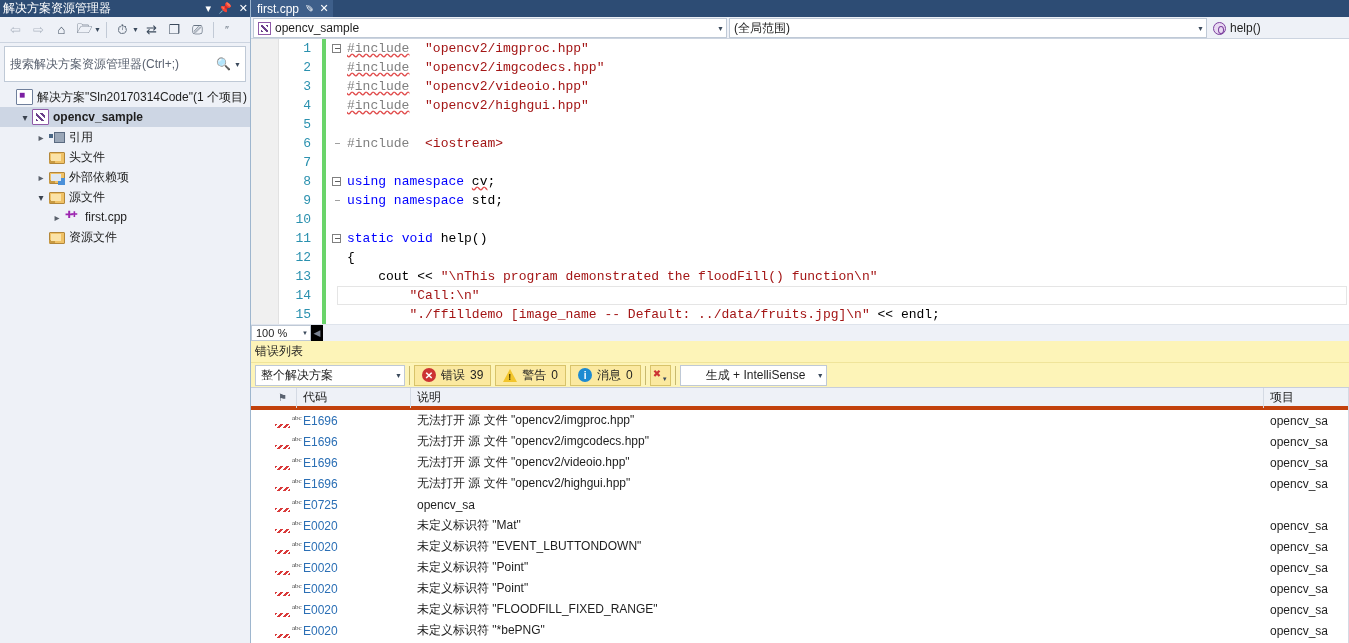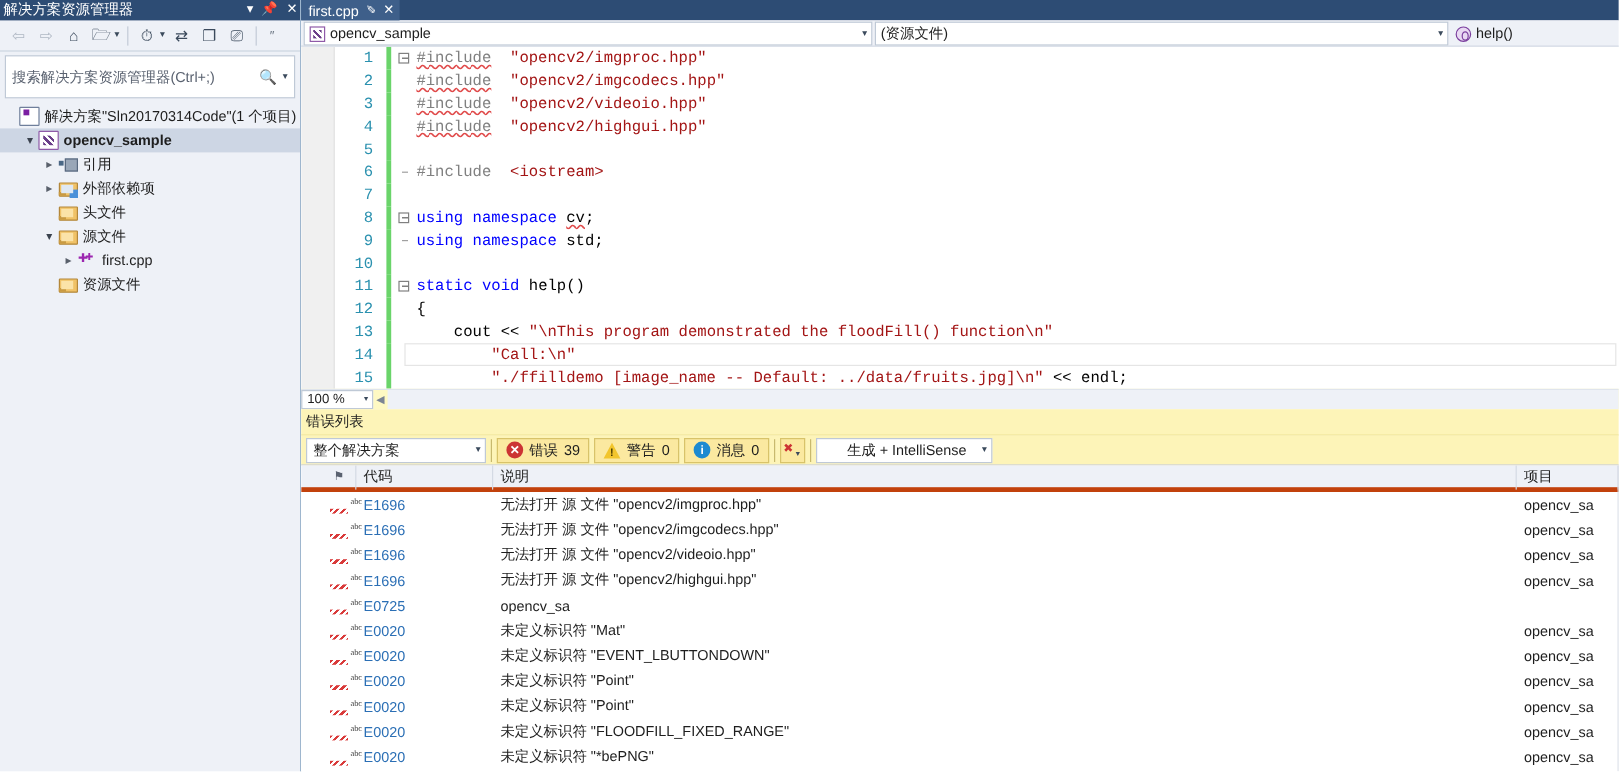--- a/index.html
+++ b/index.html
@@ -164,21 +164,21 @@
   }
   .kw  { color: #0000ff; }
   .pp  { color: #808080; }
   .str { color: #a31515; }
   .sq  { text-decoration: underline wavy #e04a4a; text-decoration-skip-ink: none; }
   .id  { color: #000000; }
 
   
   #code-statusbar {
     position:absolute; left:0; top:324px; width:1098px; height:17px;
-    background:#fef9c3; display:flex; align-items:center; border-top:1px solid #dfe4ec;
+    background:#000000; display:flex; align-items:center; border-top:1px solid #dfe4ec;
   }
   .zoombox { width: 60px; height:16px; background:#ffffff; border:1px solid #bfc9d6; display:flex;
       align-items:center; padding:0 2px 0 4px; font-size:11px; }
   .zoombox .cval{flex:1;}
   .zoombox .ccaret{font-size:6px;color:#3b4a5c;}
   .hscroll-left { width:12px; height:16px; display:flex;align-items:center;justify-content:center;
       color:#7b8494; font-size:9px; }
   .hscroll-track { flex:1; height:16px; background:#eef1f7; }
 
   
@@ -294,35 +294,35 @@
           <span class="tw expanded"></span>
           <span class="ico ico-proj"></span>
           <span class="tlabel bold">opencv_sample</span>
         </div>
         <div class="tree-row" style="padding-left: 34px;">
           <span class="tw collapsed"></span>
           <span class="ico ico-ref"></span>
           <span class="tlabel">引用</span>
         </div>
         <div class="tree-row" style="padding-left: 34px;">
+          <span class="tw "></span>
+          <span class="ico ico-fold">
+            <span class="ftab"></span>
+          </span>
+          <span class="tlabel">头文件</span>
+        </div>
+        <div class="tree-row" style="padding-left: 34px;">
           <span class="tw collapsed"></span>
           <span class="ico ico-fold ext">
             <span class="badge"></span>
             <span class="ftab"></span>
           </span>
           <span class="tlabel">外部依赖项</span>
         </div>
         <div class="tree-row" style="padding-left: 34px;">
-          <span class="tw "></span>
-          <span class="ico ico-fold">
-            <span class="ftab"></span>
-          </span>
-          <span class="tlabel">头文件</span>
-        </div>
-        <div class="tree-row" style="padding-left: 34px;">
           <span class="tw expanded"></span>
           <span class="ico ico-fold">
             <span class="ftab"></span>
           </span>
           <span class="tlabel">源文件</span>
         </div>
         <div class="tree-row" style="padding-left: 50px;">
           <span class="tw collapsed"></span>
           <span class="ico ico-cpp"></span>
           <span class="tlabel">first.cpp</span>
@@ -347,21 +347,21 @@
       </div>
     </div>
 
     <div class="navbar">
       <div class="combo" id="combo-scope">
         <span class="ico-projsm"></span>
         <span class="cval">opencv_sample</span>
         <span class="ccaret">▼</span>
       </div>
       <div class="combo" id="combo-range">
-        <span class="cval">(资源文件)</span>
+        <span class="cval">(全局范围)</span>
         <span class="ccaret">▼</span>
       </div>
       <div class="combo" id="combo-member">
         <span class="ico-member"></span>
         <span class="cval">help()</span>
       </div>
     </div>
 
     <div id="code-pane">
       <div id="code-indicator"></div>

